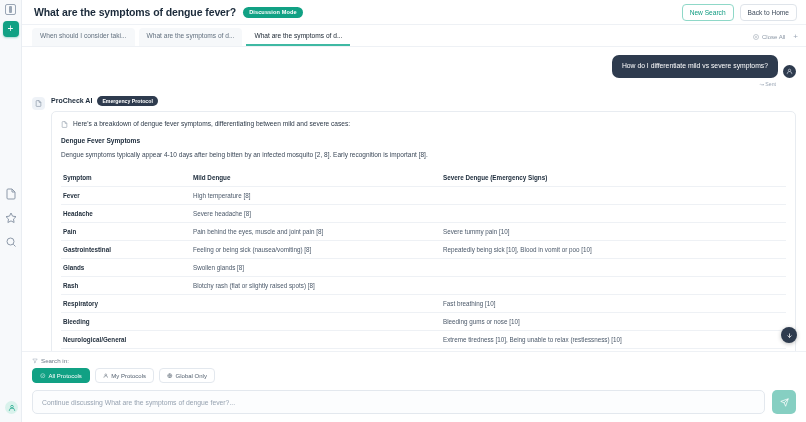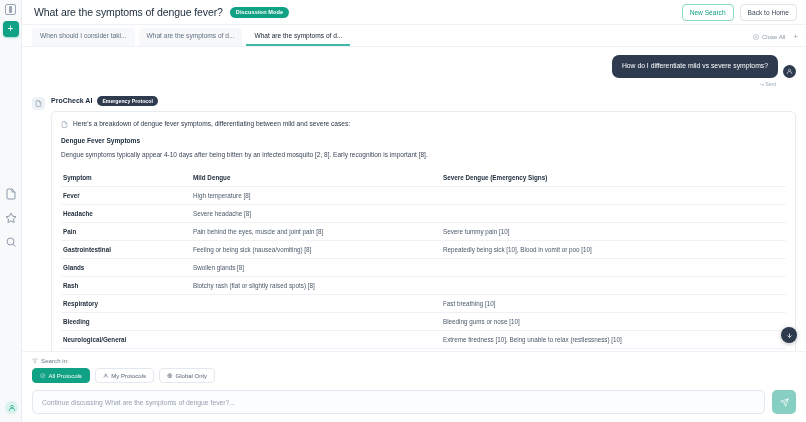--- a/index.html
+++ b/index.html
@@ -50,21 +50,21 @@
           background: #ffffff; }
 
   
   .header {
     height: 25px; flex: 0 0 25px;
     display: flex; align-items: center;
     padding: 0 9px 0 12px;
     border-bottom: 1px solid #eef1f5;
     background: #fff;
   }
-  .page-title { font-size: 10.5px; font-weight: normal; color: #1b2a3a; letter-spacing: -.1px; text-align: center; }
+  .page-title { font-size: 10.5px; font-weight: bold; color: #1b2a3a; letter-spacing: -.1px; text-align: center; }
   .badge-mode {
     margin-left: 7px; background: #11a184; color: #fff;
     font-size: 5.6px; font-weight: bold; padding: 2.5px 6px; border-radius: 20px;
     letter-spacing: .1px; white-space: nowrap;
   }
   .header-spacer { flex: 1; }
   .hbtn {
     font-size: 6.6px; padding: 4px 7px; border-radius: 4px;
     background: #fff; white-space: nowrap; margin-left: 6px;
   }

